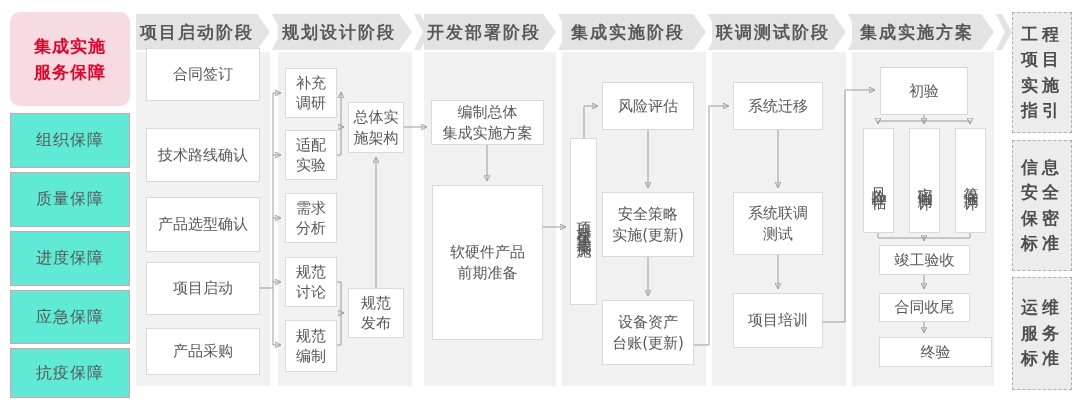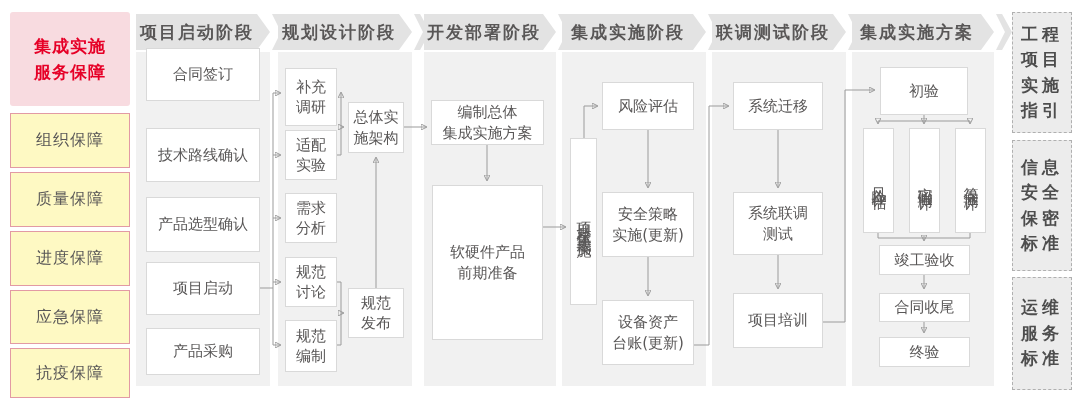--- a/index.html
+++ b/index.html
@@ -14,23 +14,23 @@
         clip-path:polygon(0 0, calc(100% - 13px) 0, 100% 50%, calc(100% - 13px) 100%, 0 100%);}
   .tip{position:absolute;top:14px;height:36px;width:16px;background:#e3e3e3;
        clip-path:polygon(0 0, 38% 0, 100% 50%, 38% 100%, 0 100%, 56% 50%);}
   
   .fbox{position:absolute;background:#ffffff;border:1px solid #d9d9d9;box-sizing:border-box;
         display:flex;align-items:center;justify-content:center;text-align:center;
         font-size:15px;line-height:1.35;white-space:pre-line;}
   .vtext{writing-mode:vertical-lr;letter-spacing:3px;line-height:1;}
   
   .pinkbox{position:absolute;left:10px;top:12px;width:120px;height:94px;background:#f8dbe0;
-           border-radius:3px;display:flex;align-items:center;justify-content:center;text-align:center;
+           border-radius:10px;display:flex;align-items:center;justify-content:center;text-align:center;
            color:#e60027;font-size:17px;font-weight:bold;line-height:1.55;white-space:pre-line;letter-spacing:1px;}
-  .gbox{position:absolute;left:10px;width:120px;background:#fef9c3;border:1px solid #e29aa4;box-sizing:border-box;
+  .gbox{position:absolute;left:10px;width:120px;background:#5eead4;border:1px solid #e29aa4;box-sizing:border-box;
         display:flex;align-items:center;justify-content:center;font-size:16px;color:#595757;letter-spacing:1px;}
   
   .rlabel{position:absolute;left:1012px;width:60px;background:#ececec;border:1px dashed #b0b0b0;box-sizing:border-box;
           display:flex;align-items:center;justify-content:center;text-align:center;
           font-size:17px;font-weight:bold;color:#4d4d4d;line-height:1.5;letter-spacing:4px;white-space:pre-line;}
   .connectors{position:absolute;left:0;top:0;pointer-events:none;}
   .connectors path{stroke:#9b9b9b;stroke-width:1;fill:none;}
 </style>
 </head>
 <body>
@@ -64,21 +64,21 @@
   <div class="tip" style="left:848px;"></div>
   <div class="band" style="left:852px;width:142px;">集成实施方案</div>
   <div class="tip" style="left:996px;"></div>
 
   <div class="fbox" style="left:146px;top:48px;width:114px;height:53px;">合同签订</div>
   <div class="fbox" style="left:146px;top:128px;width:114px;height:54px;">技术路线确认</div>
   <div class="fbox" style="left:146px;top:197px;width:114px;height:55px;">产品选型确认</div>
   <div class="fbox" style="left:146px;top:262px;width:114px;height:53px;">项目启动</div>
   <div class="fbox" style="left:146px;top:328px;width:114px;height:47px;">产品采购</div>
 
-  <div class="fbox" style="left:285px;top:68px;width:52px;height:58px;">补充
+  <div class="fbox" style="left:285px;top:68px;width:52px;height:50px;">补充
 调研</div>
   <div class="fbox" style="left:285px;top:130px;width:52px;height:50px;">适配
 实验</div>
   <div class="fbox" style="left:285px;top:193px;width:52px;height:50px;">需求
 分析</div>
   <div class="fbox" style="left:285px;top:257px;width:52px;height:50px;">规范
 讨论</div>
   <div class="fbox" style="left:285px;top:320px;width:52px;height:52px;">规范
 编制</div>
   <div class="fbox" style="left:348px;top:102px;width:56px;height:51px;">总体实
@@ -102,21 +102,21 @@
   <div class="fbox" style="left:733px;top:192px;width:90px;height:63px;">系统联调
 测试</div>
   <div class="fbox" style="left:733px;top:293px;width:90px;height:55px;">项目培训</div>
 
   <div class="fbox" style="left:880px;top:67px;width:88px;height:48px;">初验</div>
   <div class="fbox vtext" style="left:863px;top:128px;width:31px;height:105px;">风险评估</div>
   <div class="fbox vtext" style="left:909px;top:128px;width:31px;height:105px;">密码测评</div>
   <div class="fbox vtext" style="left:955px;top:128px;width:31px;height:105px;">等保测评</div>
   <div class="fbox" style="left:879px;top:245px;width:91px;height:30px;">竣工验收</div>
   <div class="fbox" style="left:879px;top:293px;width:91px;height:29px;">合同收尾</div>
-  <div class="fbox" style="left:879px;top:337px;width:91px;height:30px;">终验</div>
+  <div class="fbox" style="left:879px;top:337px;width:113px;height:30px;">终验</div>
 
   <div class="rlabel" style="top:12px;height:121px;">工程
 项目
 实施
 指引</div>
   <div class="rlabel" style="top:140px;height:131px;">信息
 安全
 保密
 标准</div>
   <div class="rlabel" style="top:277px;height:113px;">运维

